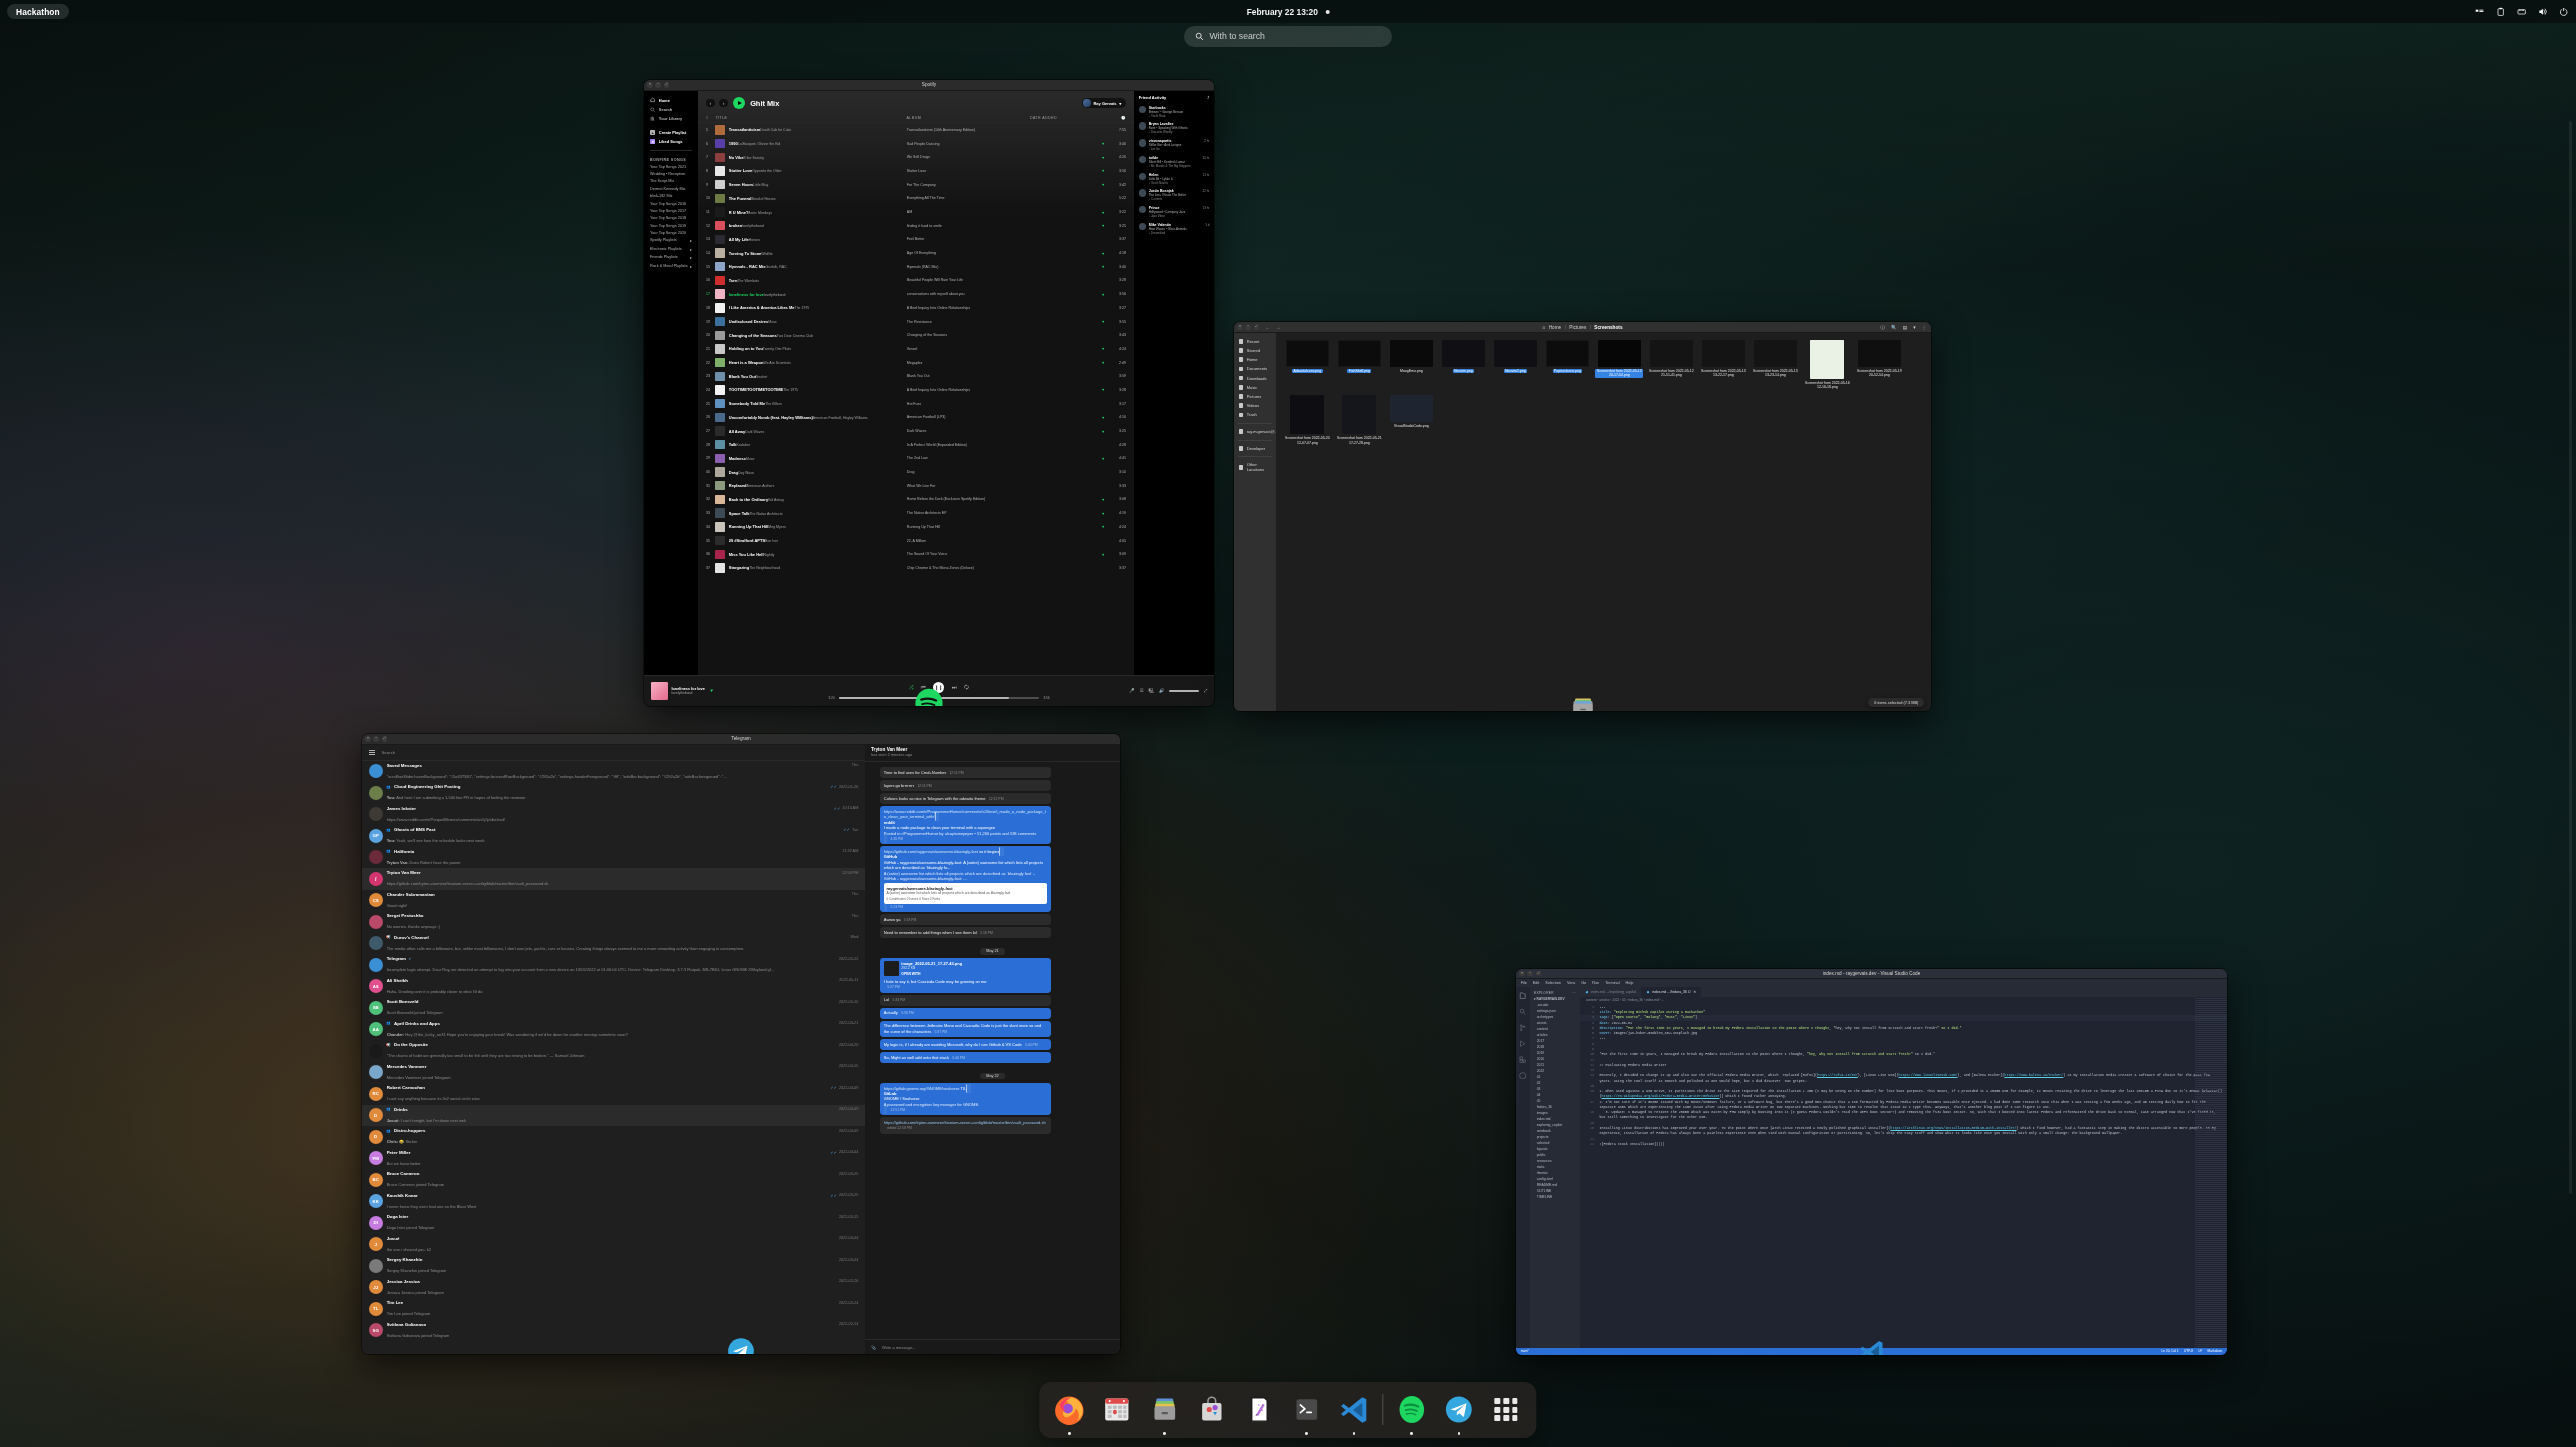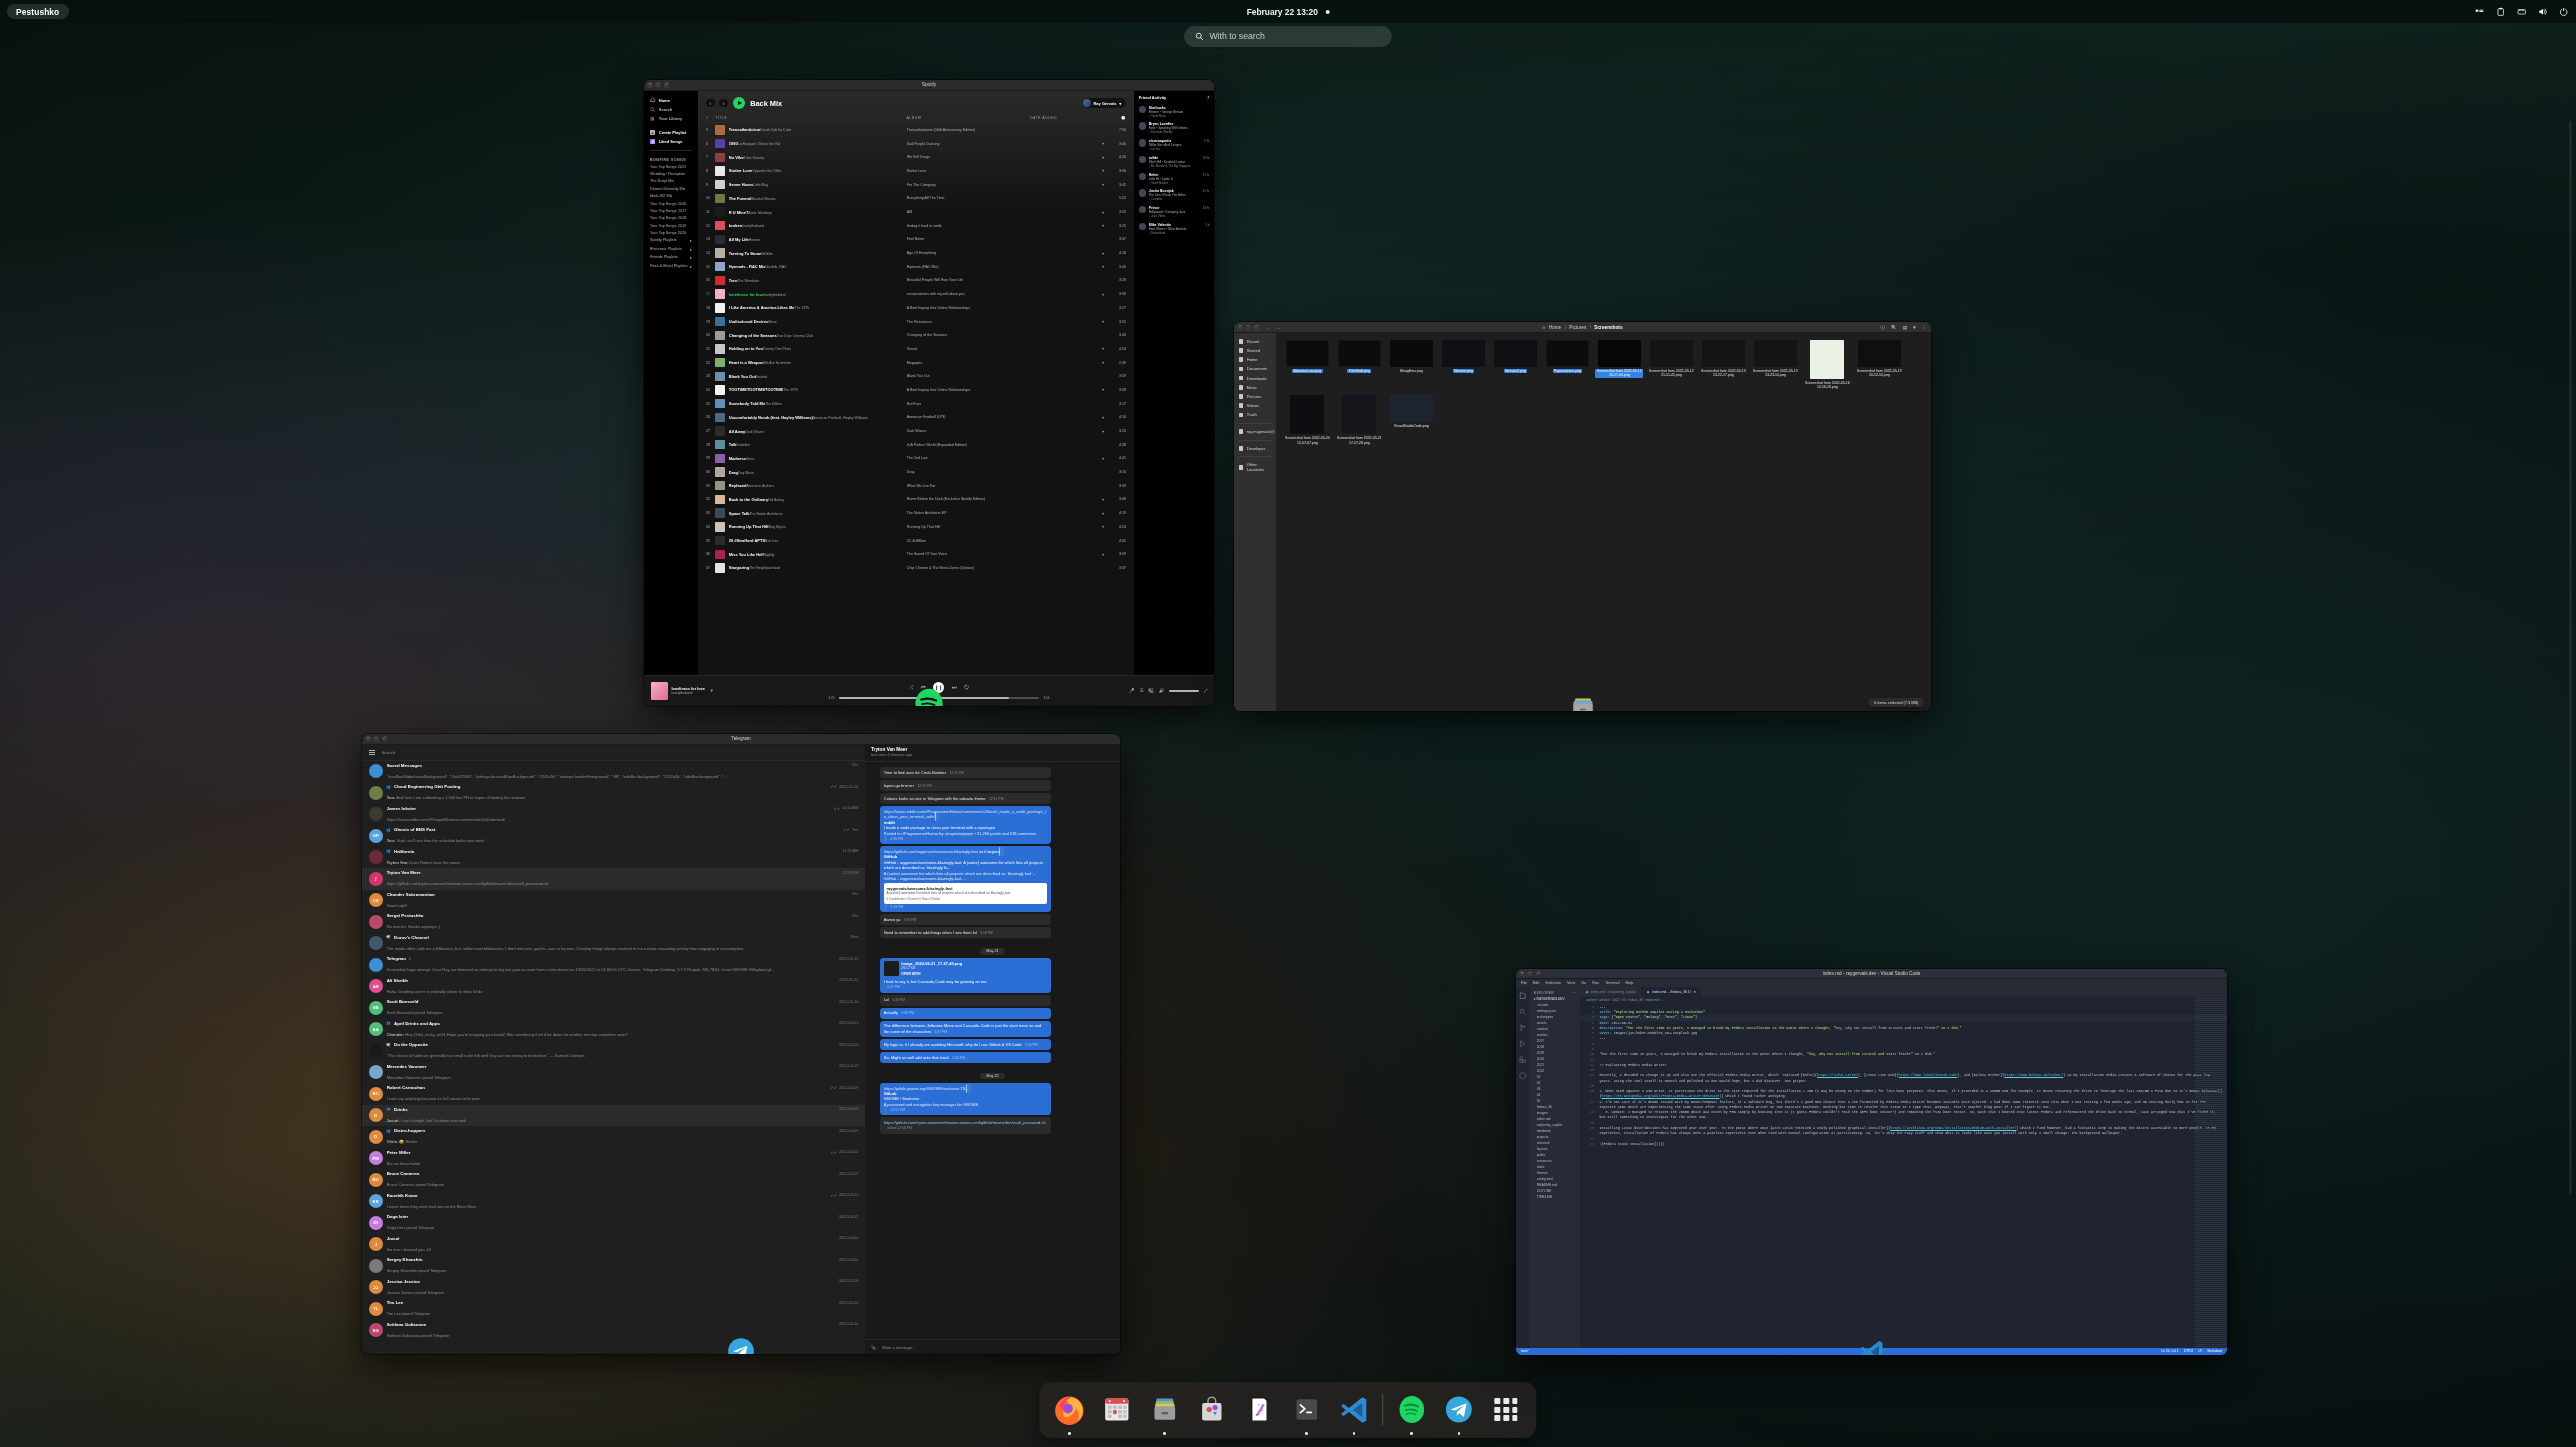--- a/index.html
+++ b/index.html
@@ -237,21 +237,21 @@
   #ws-hint { position:absolute; right:4px; top:121px; width:3.4px; height:1073px;
              background:rgba(255,255,255,0.07); border-radius:2px; z-index:60;}
 </style>
 </head>
 <body>
 
 <div id="desktop"></div>
 <div id="overview-dim"></div>
 
 <div id="topbar">
-  <div id="activities">Pestushko</div>
+  <div id="activities">Hackathon</div>
   <div id="clock-wrap">
     <span>February 22  13:20</span>
     <span class="dot"></span>
   </div>
   <div id="sysmenu">
     <svg width="9.4" height="9.4" viewBox="0 0 14 14">
         <rect x="1" y="4" width="4" height="3" fill="#fff"></rect>
         <rect x="6.5" y="4" width="6" height="1.3" fill="#fff"></rect>
         <rect x="6.5" y="6" width="6" height="1.3" fill="#fff"></rect>
       </svg>
@@ -376,21 +376,21 @@
             <span>Rock &amp; Metal Playlists</span>
             <span>▸</span>
           </div>
         </div>
     </div>
     <div class="sp-main">
       <div class="sp-top">
         <div class="circ">‹</div>
         <div class="circ">›</div>
         <div class="sp-play"></div>
-        <div class="sp-title">Back Mix</div>
+        <div class="sp-title">Ghit Mix</div>
         <div class="sp-user">
           <span class="av"></span>
           <span>Ray Gervais</span>
           <span>▾</span>
         </div>
       </div>
       <div class="sp-hdr">
         <span class="c-num">#</span>
         <span style="flex:0 0 191px">TITLE</span>
         <span class="c-alb">ALBUM</span>

